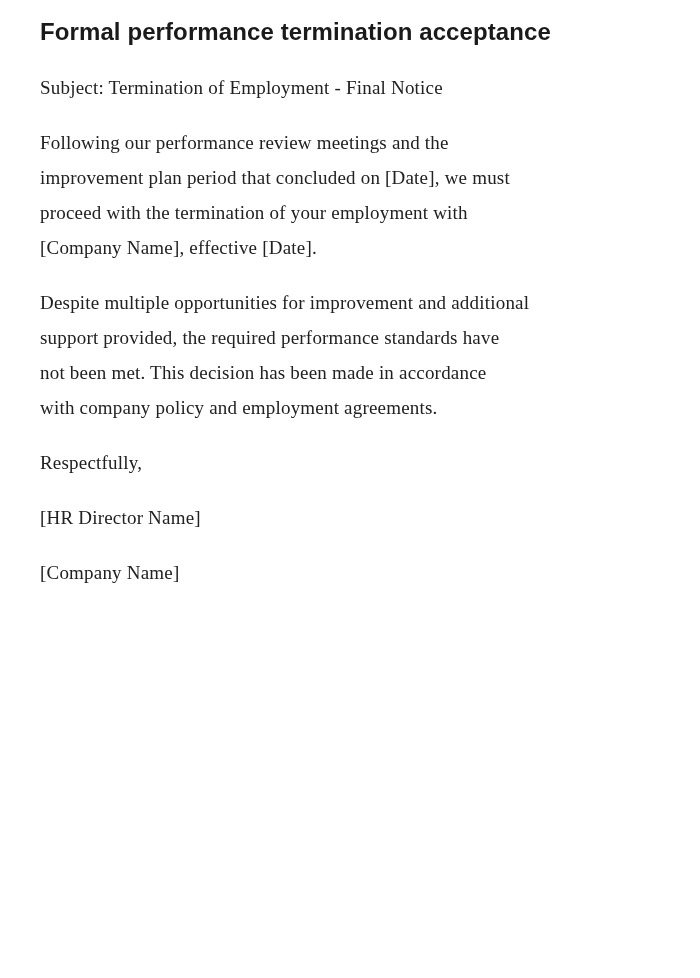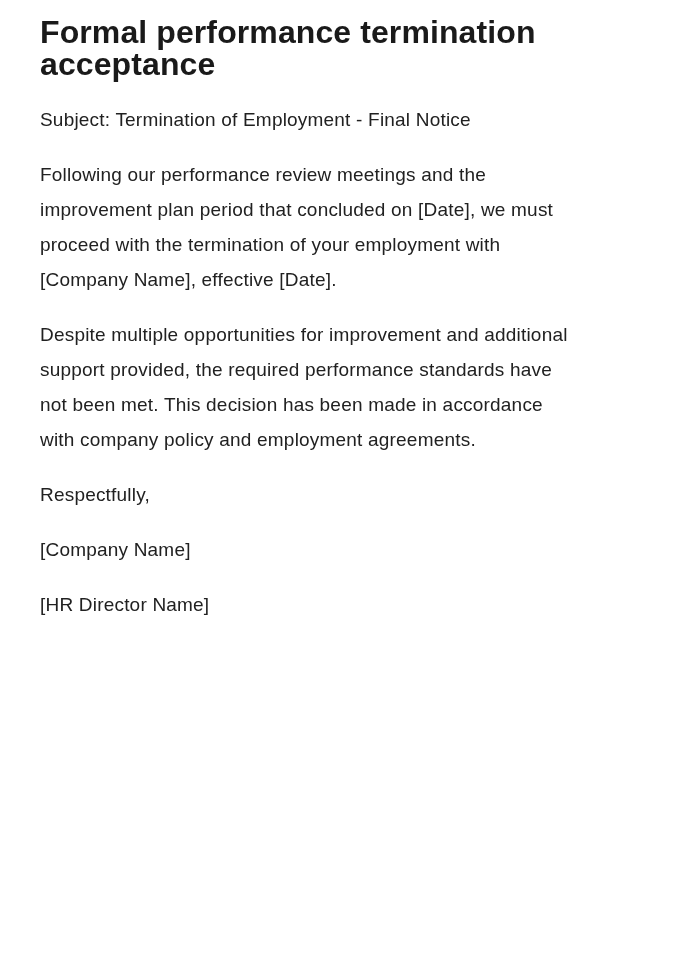--- a/index.html
+++ b/index.html
@@ -10,34 +10,35 @@
   .page {
     width: 700px;
     min-height: 978px;
     box-sizing: border-box;
     padding: 16px 40px 48px 40px;
     background: #ffffff;
     font-family: "Liberation Sans", sans-serif;
     color: #212121;
   }
   .doc-title {
-    font-size: 32px;
+    font-size: 24px;
     line-height: 32px;
     font-weight: 700;
     color: #1a1a1a;
     letter-spacing: 0.1px;
     margin: 0 0 22px 0;
   }
   .doc-para {
     font-size: 19px;
     line-height: 35px;
     font-weight: 400;
     letter-spacing: 0.2px;
     margin: 0 0 20px 0;
     white-space: pre-line; 
+    font-family: Liberation Serif, serif;
   }
 </style>
 </head>
 <body>
 
 <div class="page">
 
   <h1 class="doc-title">Formal performance termination acceptance</h1>
 
   <p class="doc-para">Subject: Termination of Employment - Final Notice</p>
@@ -50,17 +51,17 @@
 
   <p class="doc-para">Despite multiple opportunities for improvement and additional
 support provided, the required performance standards have
 not been met. This decision has been made in accordance
 with company policy and employment agreements.</p>
 
 
 
   <p class="doc-para">Respectfully,</p>
 
+  <p class="doc-para">[HR Director Name]</p>
+
   <p class="doc-para">[Company Name]</p>
-
-  <p class="doc-para">[HR Director Name]</p>
 
 </div>
 
 </body></html>

